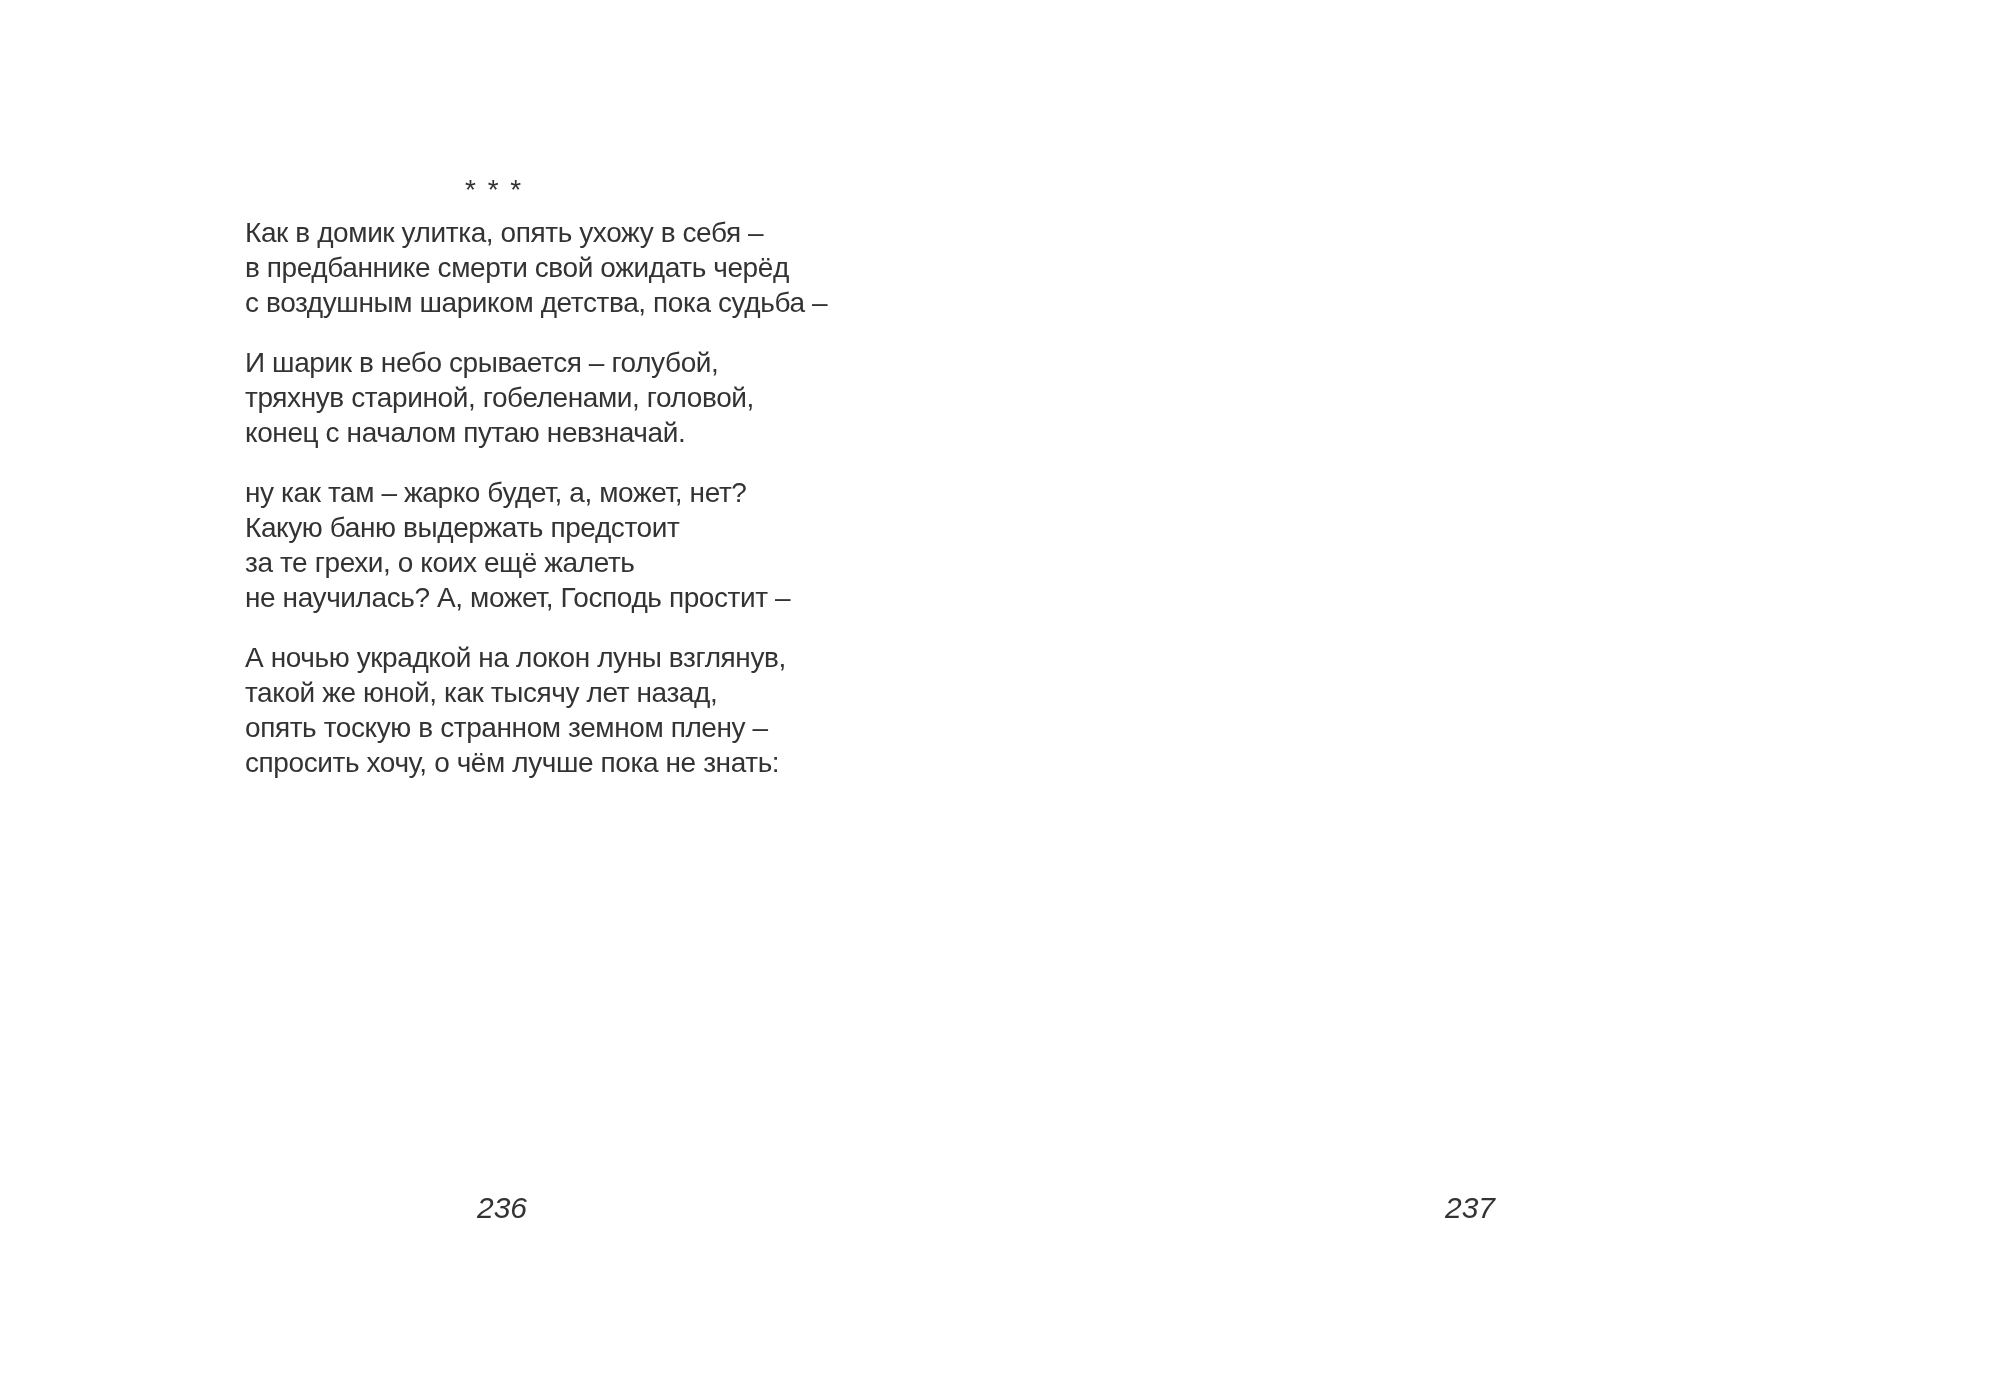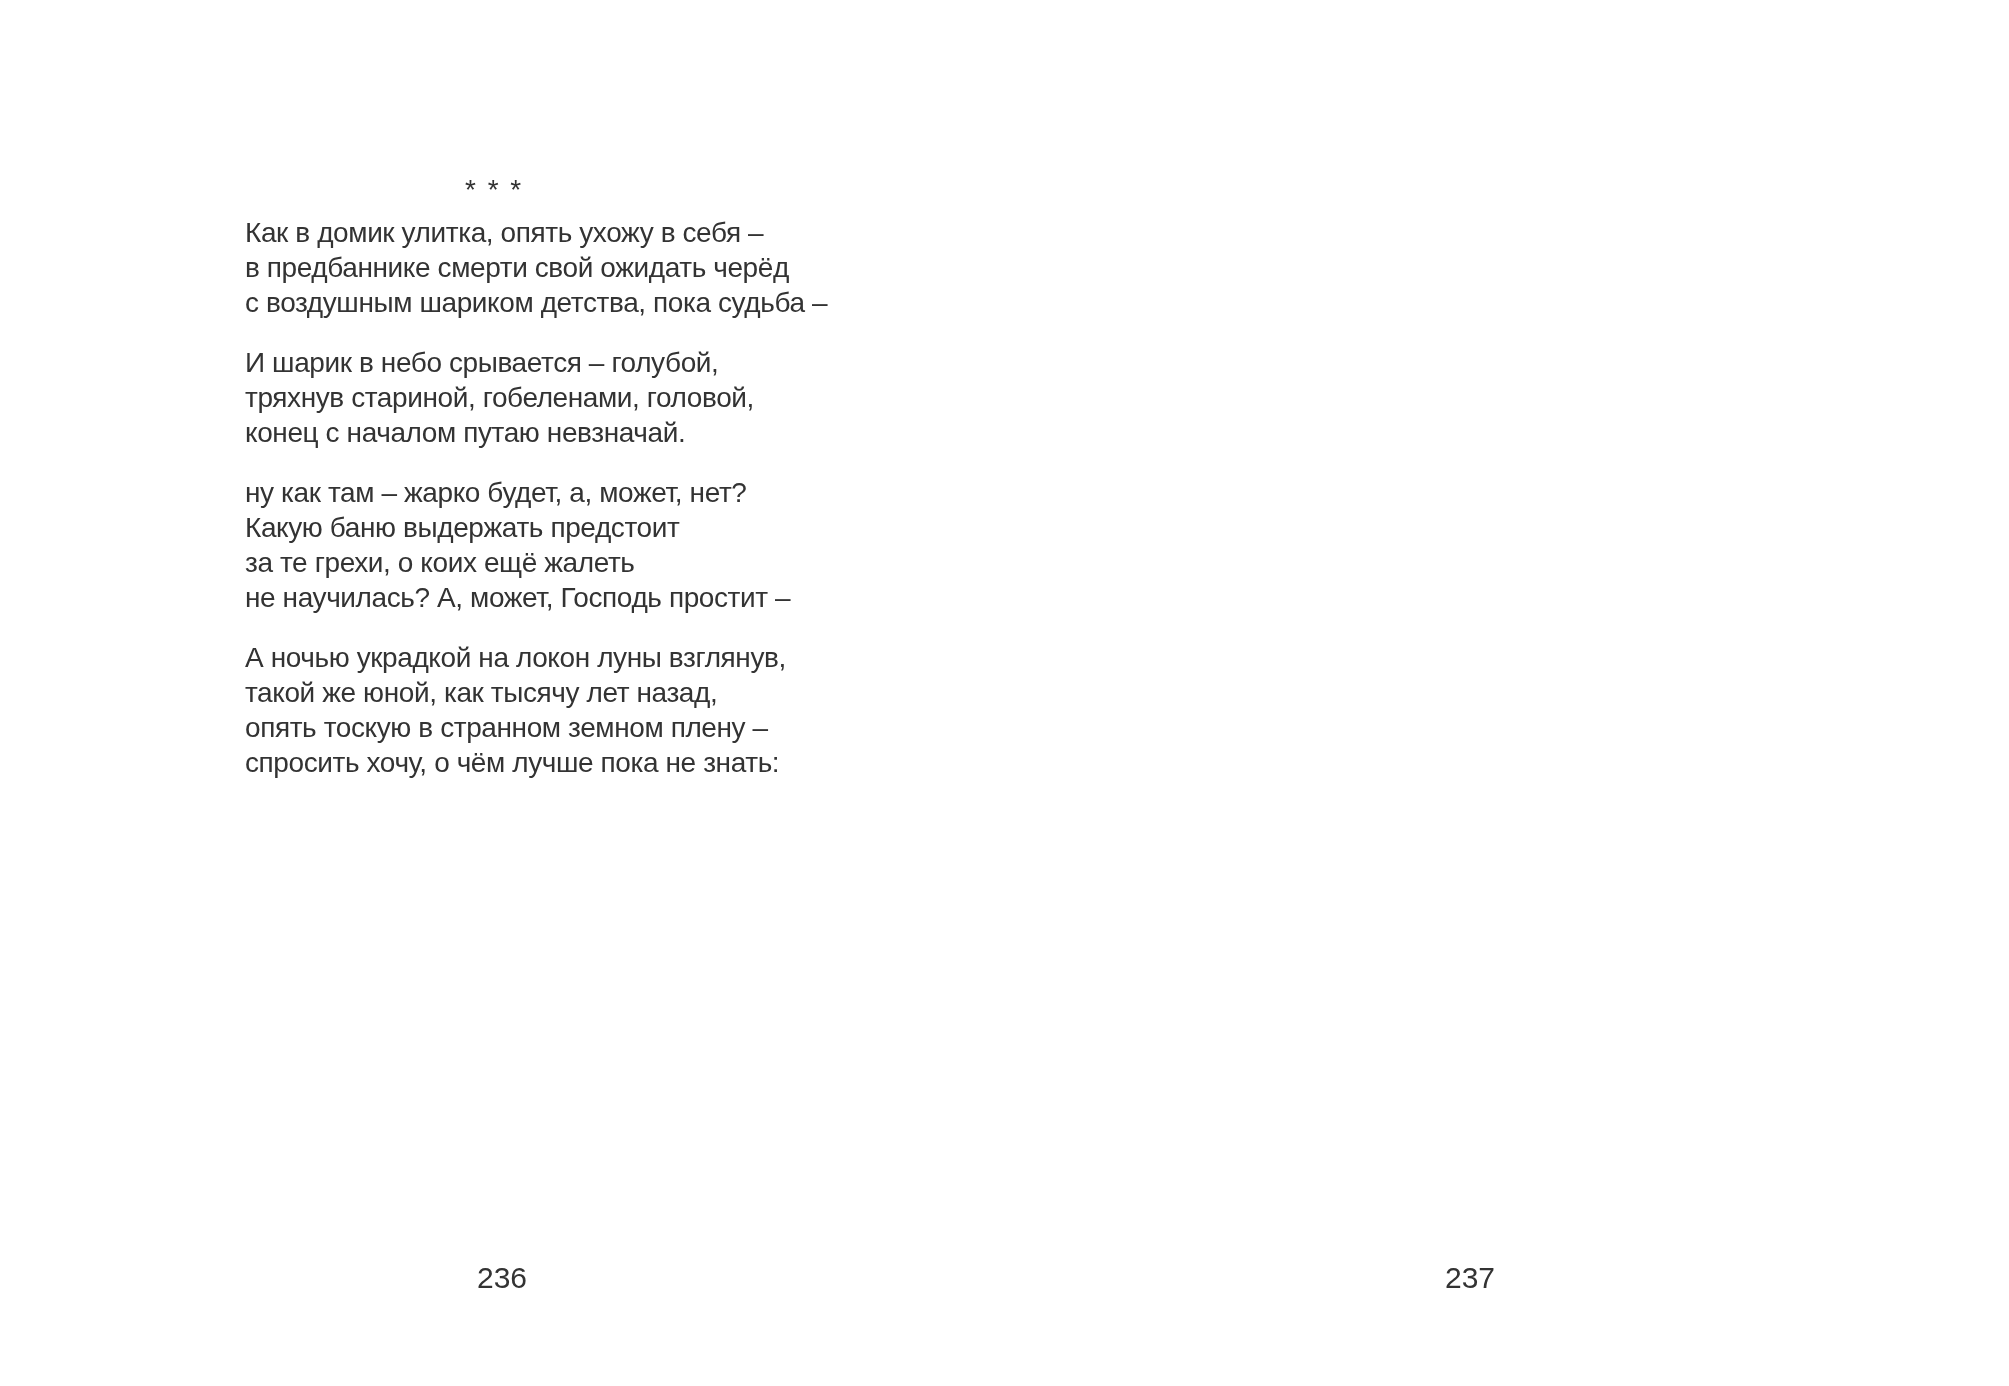--- a/index.html
+++ b/index.html
@@ -42,25 +42,26 @@
 
   .line {
     font-size: 28px;
     line-height: 35px;
     letter-spacing: -0.4px;
     white-space: nowrap;
   }
 
   .pagenum {
     position: absolute;
-    top: 1260px;
+    top: 1190px;
     font-size: 30px;
     line-height: 35px;
     text-align: center;
     color: #333333;
+    font-style: italic;
   }
   .pagenum-left  { left: 0;      width: 1004px; }
   .pagenum-right { left: 1004px; width: 932px; }
 </style>
 </head>
 <body>
 
 <div class="spread">
 
   <div class="page page-left">

